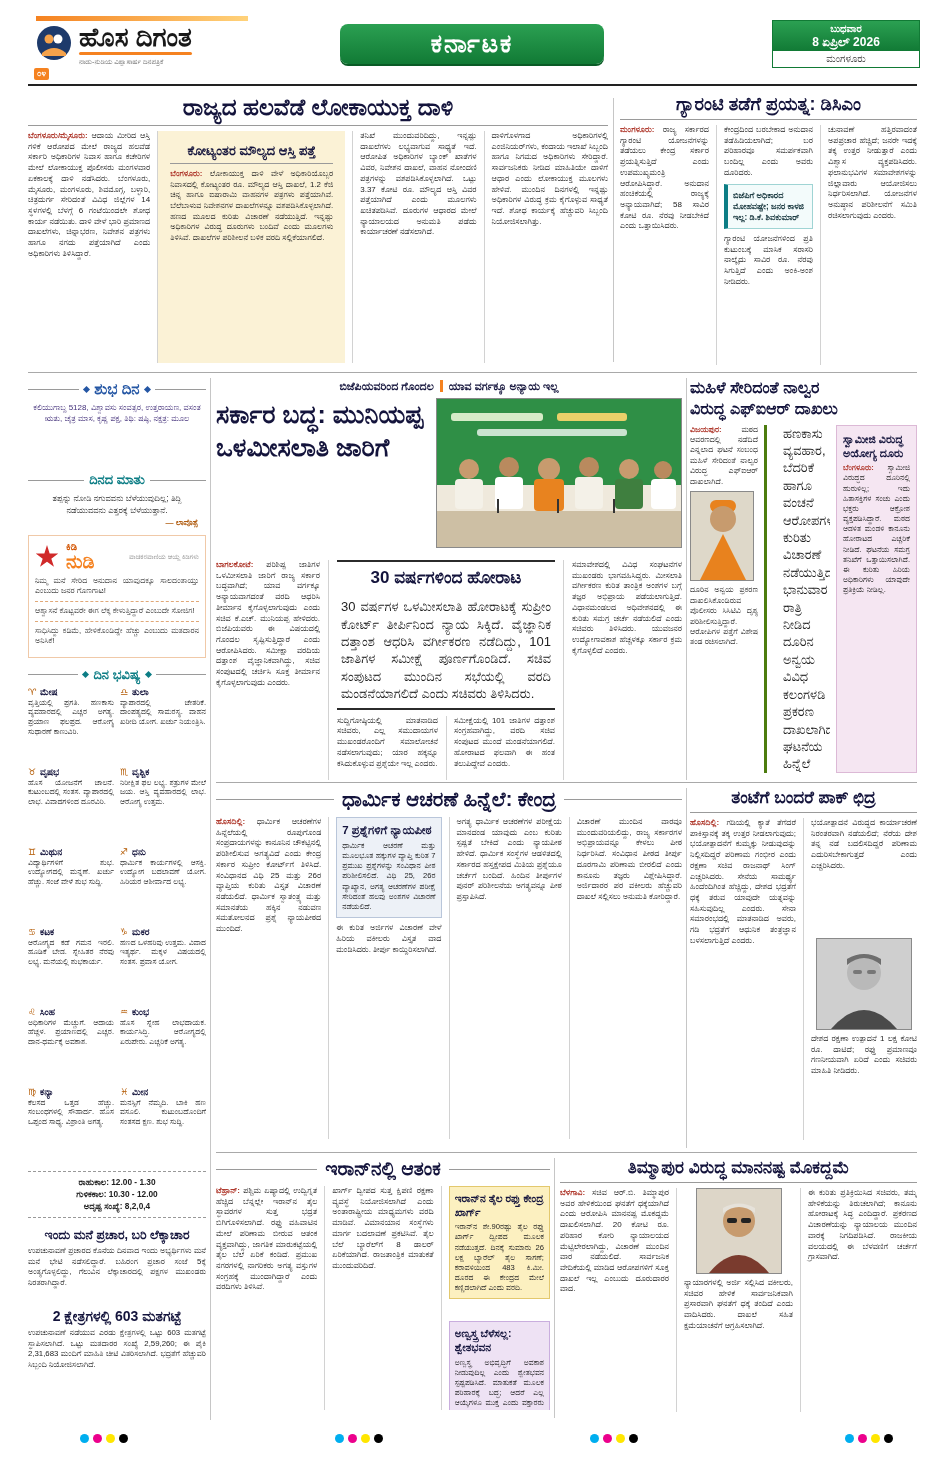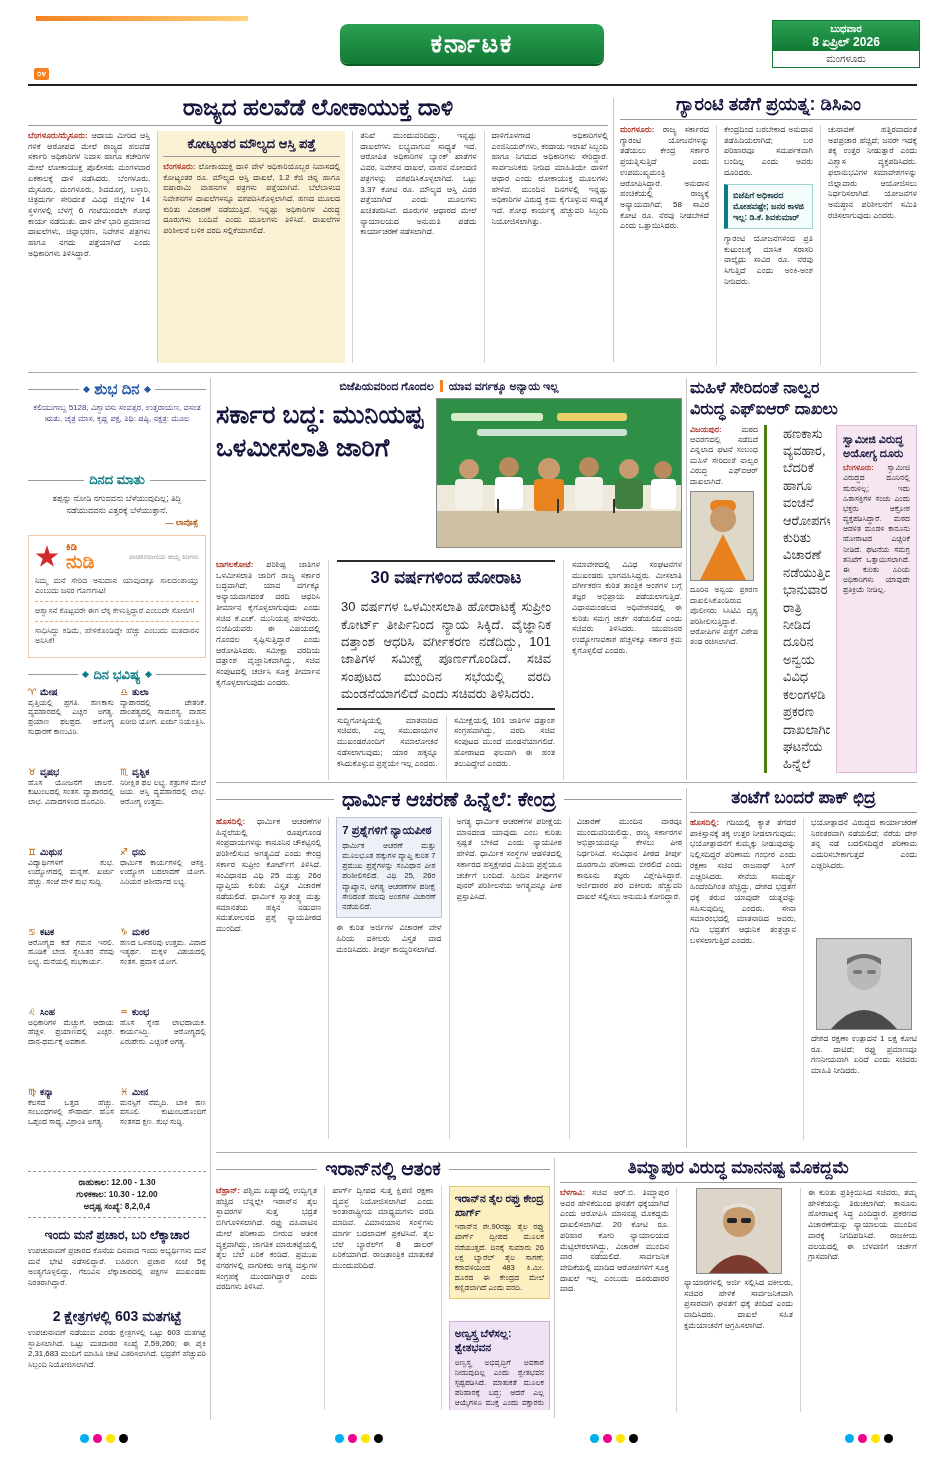--- a/index.html
+++ b/index.html
@@ -36,21 +36,21 @@
   .date-strip{background:linear-gradient(180deg,#2ba052,var(--green-dark,#117a35));color:#fff;text-align:center;padding:2px 0}
   .date-strip .d1{font-size:10px;font-weight:700}
   .date-strip .d2{font-size:12px;font-weight:700}
   .date-city{text-align:center;font-size:10px;font-weight:400;color:#333;padding:2px 0}
   
   .hl-center{display:flex;align-items:center;gap:8px}
   .h23{font-size:23px}.h20{font-size:20px}.h19{font-size:19px}.h18{font-size:18px}
   .h17{font-size:17px}.h16{font-size:16px}.h25{font-size:25px;line-height:1.32}
   .subrule{height:1px;background:#9a9a9a;margin:4px 0 5px}
   
-  .inset-cream{background:var(--cream,#fbf2d6);padding:5px;overflow:hidden}
+  .inset-cream{background:var(--cream,#fbf2d6);padding:12px;overflow:hidden}
   .inset-title{font-size:13px;font-weight:700;color:var(--navy,#14143c);text-align:center;line-height:1.25}
   .box30{border-top:2px solid #2b2b2b;border-bottom:2px solid #2b2b2b;padding:5px 4px;overflow:hidden}
   .dcm-box{border:1px solid #9fd4d4;border-left:4px solid var(--teal,#0c7d85);background:#f3fbfb;
            padding:5px;font-size:8.2px;font-weight:700;color:#13333a;line-height:1.35;overflow:hidden}
   .pink-box{background:var(--pink,#f5e6f2);border:1px solid #dcb9d6;padding:6px;overflow:hidden;height:100%}
   .box7{background:#edf1f7;border:1px solid #b9c6da;padding:5px;overflow:hidden}
   .ybox{background:var(--yellow-box,#fcf0c0);border:1px solid #e3c86d;padding:5px;overflow:hidden}
   .lbox{background:var(--lavender,#eee2f4);border:1px solid #c9aede;padding:5px;overflow:hidden}
   .boxtitle-s{font-size:10.5px;font-weight:700;color:var(--navy,#14143c);text-align:left;line-height:1.3;margin-bottom:3px}
   
@@ -92,20 +92,35 @@
   .dy{background:var(--yellow,#ffe600)}.dk{background:var(--black,#000)}
 </style>
 </head>
 <body>
 
 <div class="page">
 
   <header>
     <div class="logo-box">
       <div class="logo-strip"></div>
+      <div class="logo-row">
+        <span>
+          <svg width="36" height="36" viewBox="0 0 36 36">
+            <circle cx="18" cy="18" r="17" fill="#1d3a6b"></circle>
+            <circle cx="13" cy="14" r="4.5" fill="#f5a24b"></circle>
+            <circle cx="22" cy="14" r="4.5" fill="#ffffff"></circle>
+            <path d="M6 28 q12 -10 24 0 v3 h-24z" fill="#f5a24b"></path>
+          </svg>
+        </span>
+        <div>
+          <div class="logo-title">ಹೊಸ ದಿಗಂತ</div>
+          <div class="logo-swoosh"></div>
+          <div class="logo-tag">ನಾಡು-ನುಡಿಯ ವಿಶ್ವಾಸಾರ್ಹ ದಿನಪತ್ರಿಕೆ</div>
+        </div>
+      </div>
       <div class="logo-badge">೦೪</div>
     </div>
 
     <div class="edition-pill">ಕರ್ನಾಟಕ</div>
 
     <div class="date-box">
       <div class="date-strip">
         <div class="d1">ಬುಧವಾರ</div>
         <div class="d2">8 ಏಪ್ರಿಲ್ 2026</div>
       </div>

